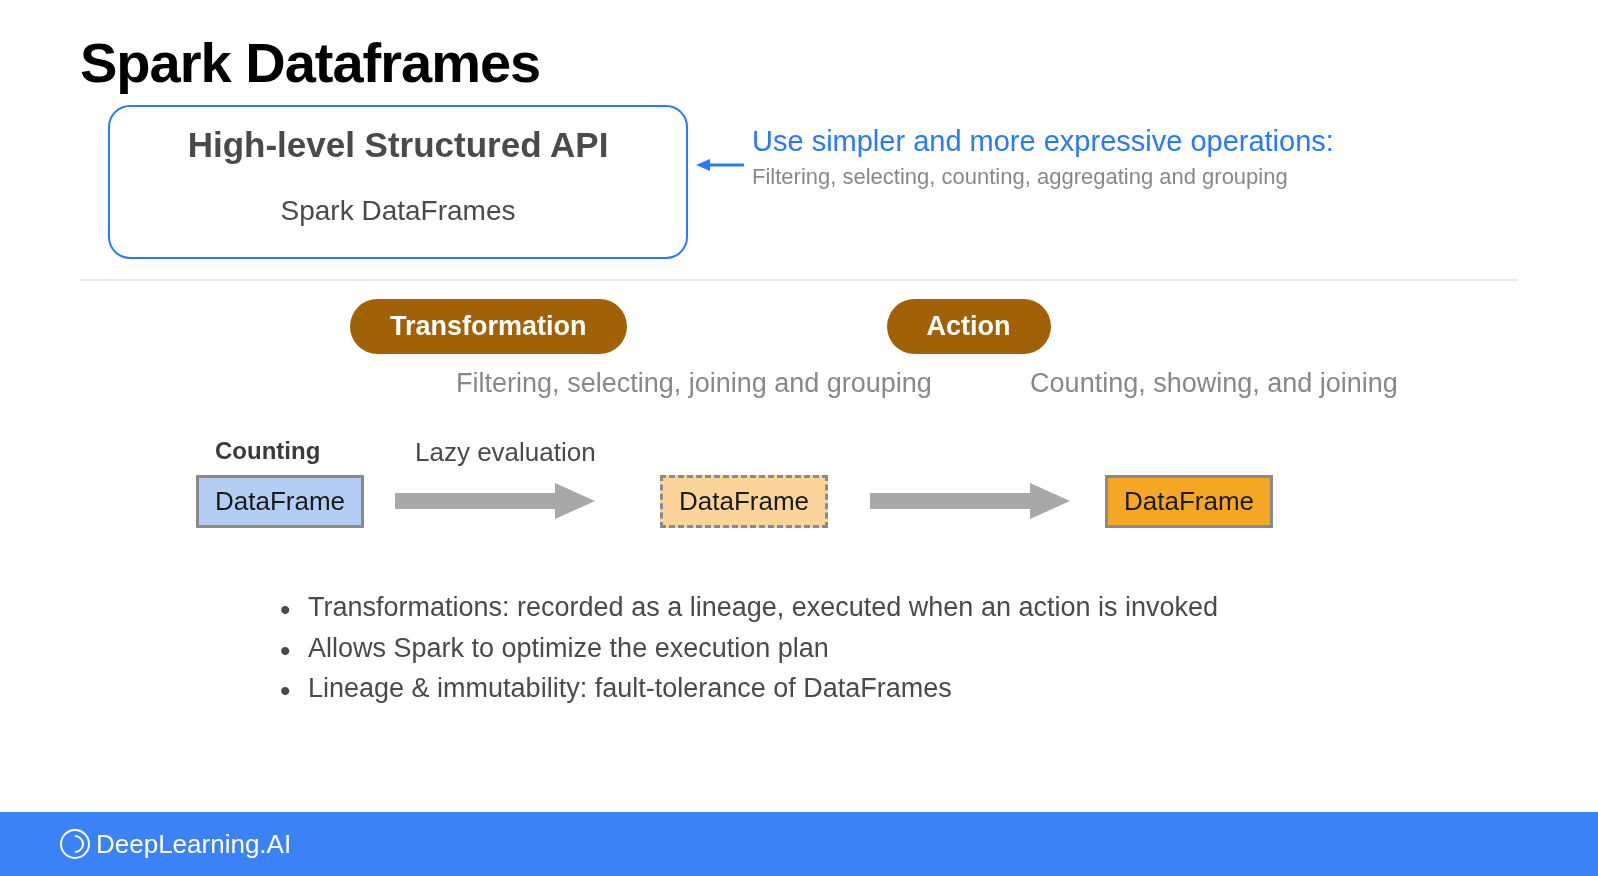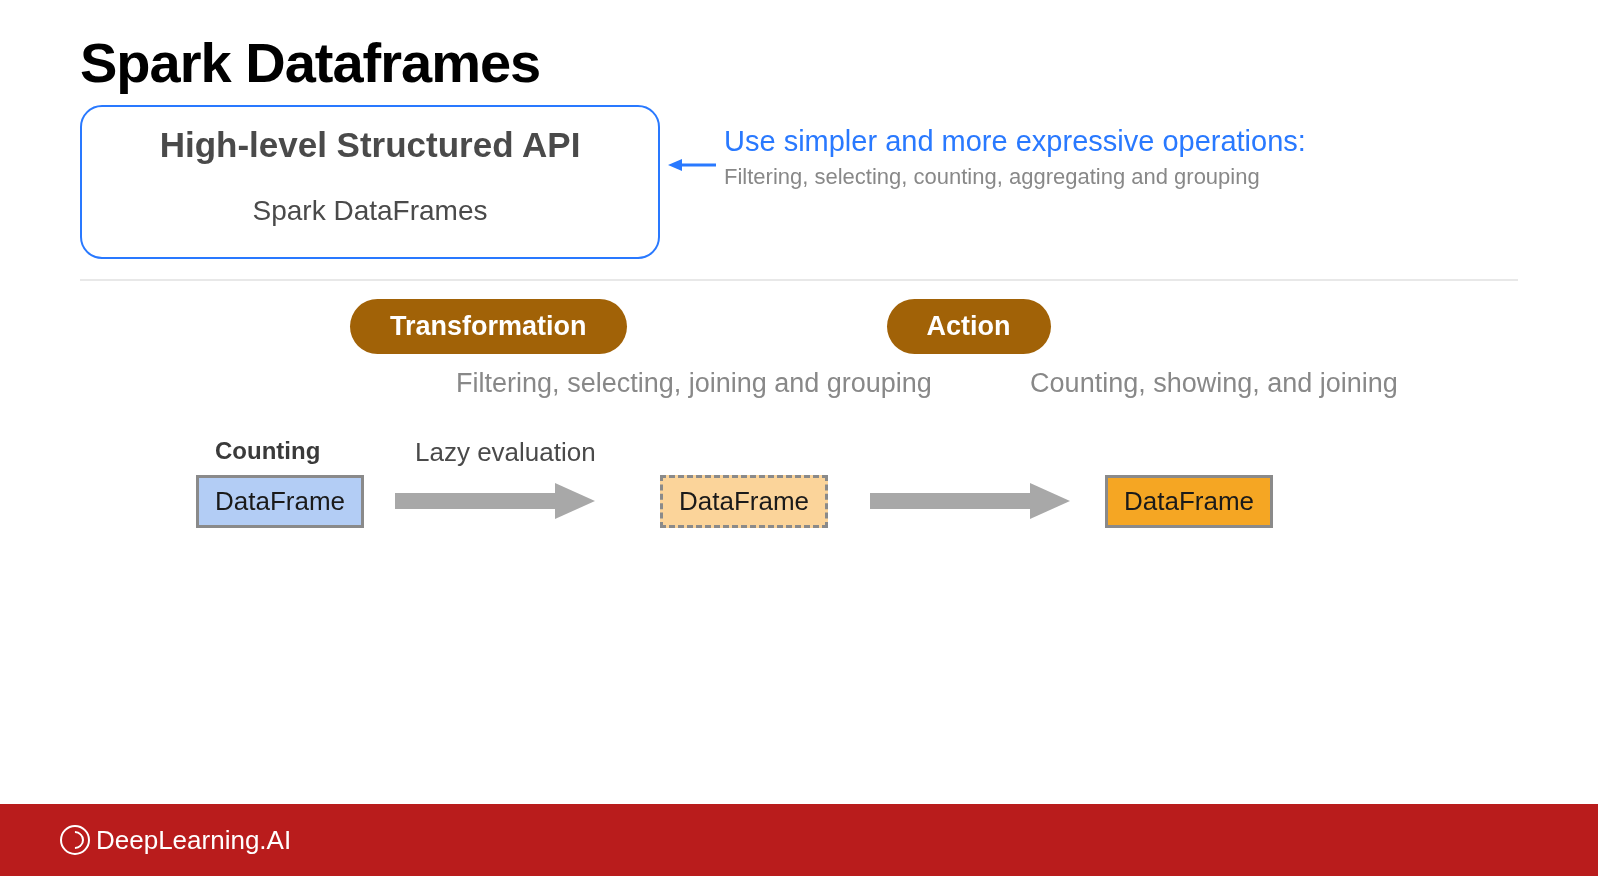--- a/index.html
+++ b/index.html
@@ -27,20 +27,21 @@
       display: flex;
       padding: 10px 80px 0 80px;
       align-items: flex-start;
     }
     .api-box {
       border: 2.5px solid #2979ff;
       border-radius: 22px;
       padding: 18px 50px 30px 50px;
       width: 580px;
       text-align: center;
+      margin-left: 28px;
     }
     .api-box-title {
       font-size: 35px;
       font-weight: 700;
       color: #4a4a4a;
     }
     .api-box-sub {
       font-size: 28px;
       color: #4a4a4a;
       margin-top: 30px;
@@ -159,22 +160,22 @@
       position: absolute;
       left: 0;
       font-size: 30px;
       color: #4a4a4a;
     }
     .footer {
       position: absolute;
       bottom: 0;
       left: 0;
       right: 0;
-      height: 72px;
-      background: #b91c1c;
+      height: 64px;
+      background: #3b82f6;
       display: flex;
       align-items: center;
       padding-left: 60px;
     }
     .footer-logo {
       display: flex;
       align-items: center;
       gap: 6px;
       color: #fff;
       font-size: 26px;
@@ -250,20 +251,25 @@
     <div class="df-box df2">DataFrame</div>
     <div class="arrow-right arrow2">
       <svg width="200" height="40" viewBox="0 0 200 40">
         <rect x="0" y="12" width="165" height="16" fill="#a8a8a8"></rect>
         <polygon points="200,20 160,2 160,38" fill="#a8a8a8"></polygon>
       </svg>
     </div>
     <div class="df-box df3">DataFrame</div>
   </div>
 
+  <ul class="bullets">
+    <li>Transformations: recorded as a lineage, executed when an action is invoked</li>
+    <li>Allows Spark to optimize the execution plan</li>
+    <li>Lineage &amp; immutability: fault-tolerance of DataFrames</li>
+  </ul>
 
   <div class="footer">
     <div class="footer-logo">
       <div class="logo-circle"></div>
       <span>DeepLearning.AI</span>
     </div>
   </div>
 
 </div>
 

